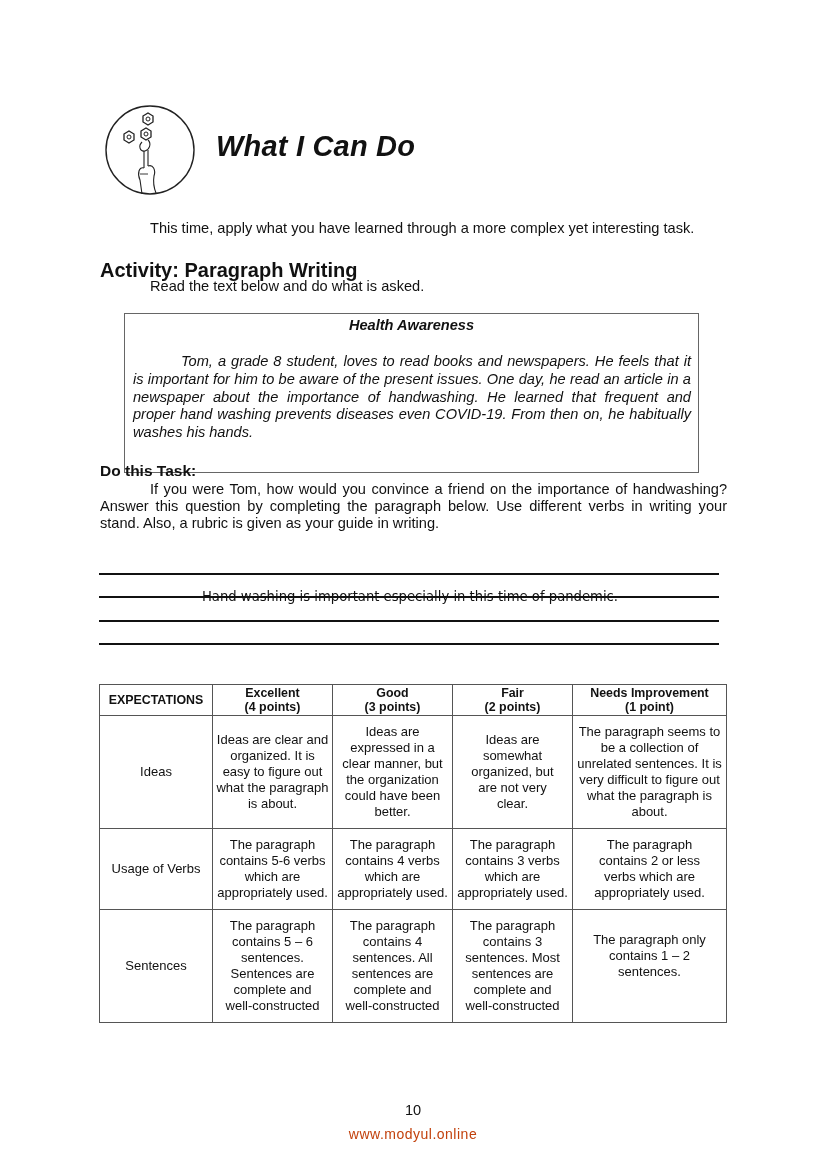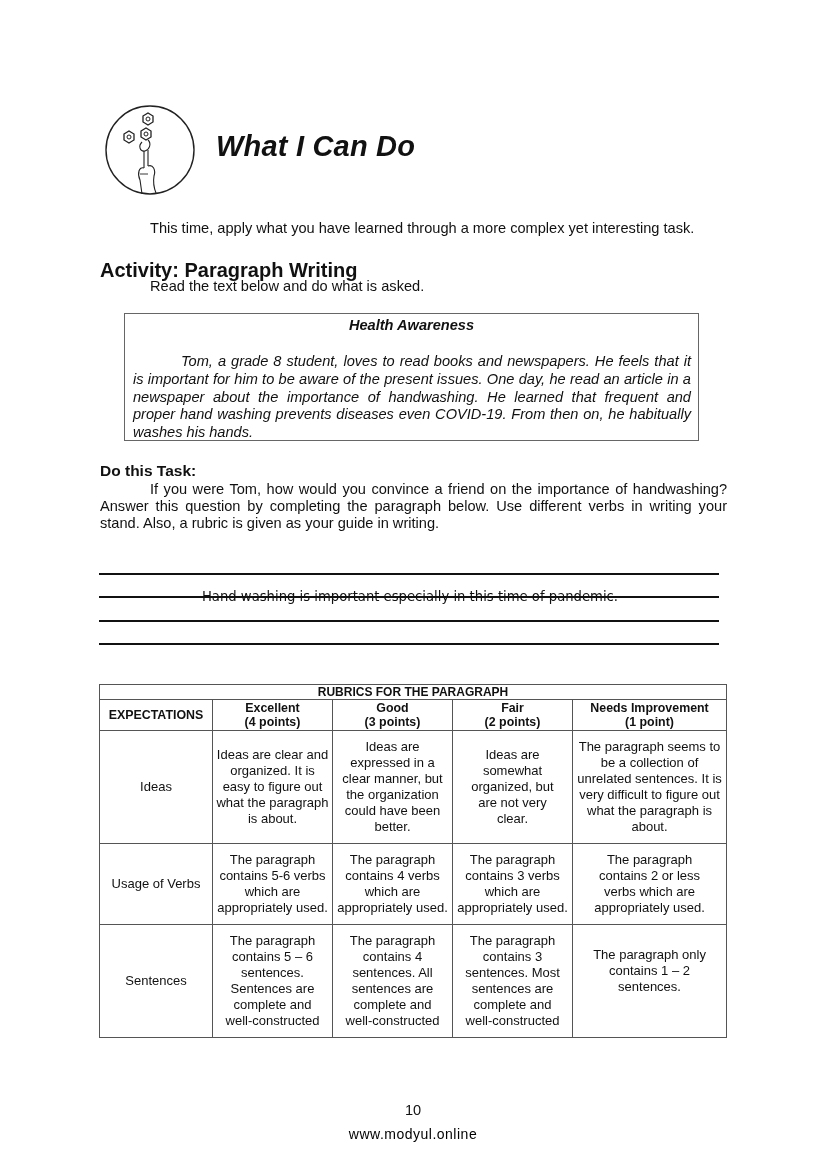--- a/index.html
+++ b/index.html
@@ -11,21 +11,21 @@
   #logo { left: 104px; top: 104px; width: 92px; height: 92px; }
   #title {
     left: 216px; top: 130px; font-size: 29px; font-weight: bold; font-style: italic;
     letter-spacing: 0.2px;
   }
   .p { font-size: 14.6px; line-height: 17px; }
   #intro { left: 150px; top: 220px; }
   #activity-heading { left: 100px; top: 259px; font-size: 20px; font-weight: bold; }
   #activity-instr { left: 150px; top: 278px; }
   #story-box {
-    left: 124px; top: 313px; width: 575px; height: 128px;
+    left: 124px; top: 313px; width: 575px; height: 160px;
     border: 1.5px solid #666; box-sizing: border-box;
   }
   #story-title {
     position: absolute; left: 0; right: 0; top: 3px; text-align: center;
     font-size: 14.6px; font-weight: bold; font-style: italic;
   }
   #story-text {
     position: absolute; left: 8px; right: 7px; top: 39px;
     font-size: 14.6px; font-style: italic; line-height: 17.8px;
     text-align: justify; text-indent: 48px;
@@ -46,21 +46,21 @@
     font-size: 13px; line-height: 16px;
   }
   #rubric td, #rubric th {
     border: 1.2px solid #555; text-align: center; vertical-align: middle; padding: 0 3px;
   }
   #rubric th { font-weight: bold; font-size: 12.4px; line-height: 14.5px; }
   #rubric .title-row th { height: 14px; line-height: 13px; font-size: 12px; }
   #page-num { left: 0; width: 826px; top: 1102px; text-align: center; font-size: 14.6px; }
   #watermark {
     left: 0; width: 826px; top: 1126px; text-align: center; font-size: 14px;
-    color: #000000; letter-spacing: 0.5px;
+    color: #c2410c; letter-spacing: 0.5px;
   }
 </style>
 </head>
 <body>
 
 <div id="logo" class="abs">
   <svg width="92" height="92" viewBox="0 0 92 92">
     <circle cx="46" cy="46" r="44" fill="none" stroke="#222" stroke-width="1.4"></circle>
     <polygon points="39,12 44,9 49,12 49,18 44,21 39,18" fill="none" stroke="#222" stroke-width="1.3"></polygon>
     <circle cx="44" cy="15" r="2" fill="none" stroke="#222" stroke-width="1"></circle>
@@ -97,23 +97,20 @@
 
 <table id="rubric">
   <colgroup>
     <col style="width:113px">
       <col style="width:120px">
       <col style="width:120px">
       <col style="width:120px">
       <col style="width:154px">
   </colgroup>
   <tbody>
-      <tr class="title-row">
-    <th colspan="5">RUBRICS FOR THE PARAGRAPH</th>
-  </tr>
   <tr style="height:31px">
     <th><span>EXPECTATIONS</span></th>
     <th>
           <div>Excellent</div>
           <div>(4 points)</div>
         </th>
     <th>
           <div>Good</div>
           <div>(3 points)</div>
         </th>

